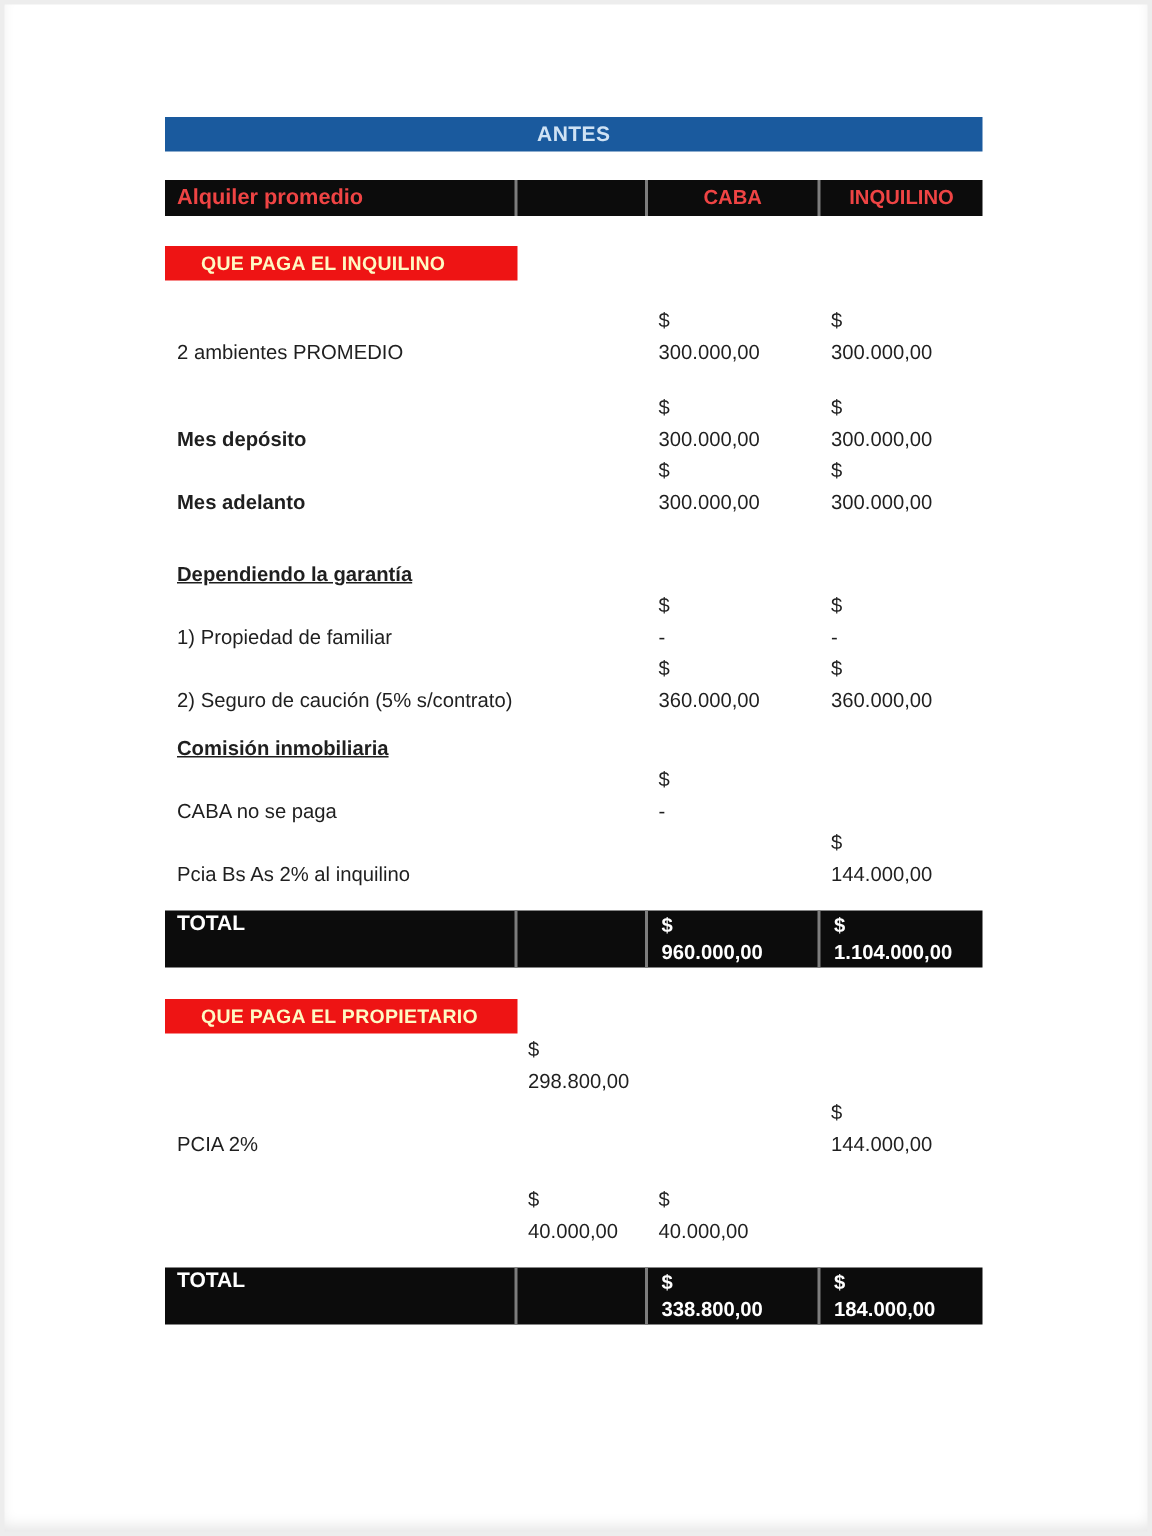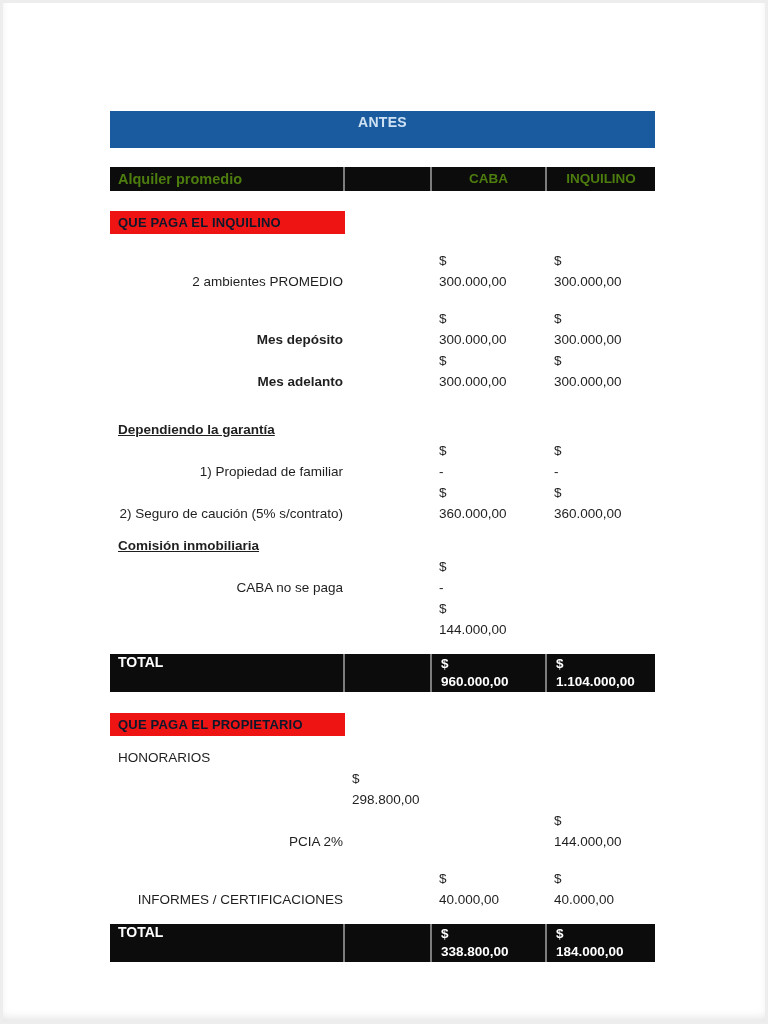--- a/index.html
+++ b/index.html
@@ -16,70 +16,68 @@
     box-shadow: inset 0 0 0 3px #ededed, inset 0 -6px 10px #e4e4e4;
     pointer-events: none;
   }
   .content {
     position: absolute;
     left: 110px; top: 78px;
     width: 545px;
   }
   
   .antes-bar {
-    height: 37px;
+    height: 23px;
     background: #1a5a9e;
     color: #cfe2f4;
     font-weight: bold;
     font-size: 14px;
     line-height: 23px;
     text-align: center;
     letter-spacing: 0.3px;
-    margin-top: 33px;
   }
   .section-bar {
     margin-top: 21px;
     width: 235px;
     height: 23px;
     background: #ee1414;
-    color: #0f172a;
+    color: #fef9c3;
     font-weight: bold;
     font-size: 13px;
     line-height: 23px;
-    padding-left: 8px;
+    padding-left: 24px;
     box-sizing: border-box;
     letter-spacing: 0.2px;
   }
   
   .grid {
     display: grid;
     grid-template-columns: 233px 87px 115px 110px;
   }
   .header-row {
     margin-top: 19px;
     background: #0c0c0c;
-    color: #4d7c0f;
+    color: #ef4444;
     height: 24px;
   }
   .header-row .cell {
     line-height: 24px;
     font-weight: bold;
     box-sizing: border-box;
   }
   .header-row .cell + .cell { border-left: 2px solid #7d7d7d; }
   .header-row .h-label { font-size: 14.5px; padding-left: 8px; }
   .header-row .h-col { font-size: 13.5px; text-align: center; }
   
   .money-row { min-height: 42px; }
   .money-row .label {
     align-self: end;
     line-height: 21px;
     padding-left: 8px;
     font-size: 13.5px;
-    text-align: right;
   }
   .money-row .label.bold { font-weight: bold; }
   .money-cell { padding-left: 9px; font-size: 13.5px; }
   .money-cell div { line-height: 21px; height: 21px; }
   .heading-row {
     font-size: 13.5px;
     line-height: 20px;
     padding-left: 8px;
   }
   .heading-row.bold { font-weight: bold; text-decoration: underline; }
@@ -198,20 +196,21 @@
       <div>$</div>
       <div>-</div>
     </div>
     <div class="money-cell">
       <div></div>
       <div></div>
     </div>
   </div>
 
   <div class="grid money-row">
+    <div class="label">Pcia Bs As 2% al inquilino</div>
     <div></div>
     <div class="money-cell">
       <div></div>
       <div></div>
     </div>
     <div class="money-cell">
       <div>$</div>
       <div>144.000,00</div>
     </div>
   </div>
@@ -224,21 +223,20 @@
       <div>960.000,00</div>
     </div>
     <div class="cell money-cell">
       <div>$</div>
       <div>1.104.000,00</div>
     </div>
   </div>
 
   <div class="section-bar">QUE PAGA EL PROPIETARIO</div>
 
-  <div class="heading-row mt26">HONORARIOS</div>
 
   <div class="grid money-row">
     <div></div>
     <div class="money-cell">
       <div>$</div>
       <div>298.800,00</div>
     </div>
     <div class="money-cell">
       <div></div>
       <div></div>
@@ -252,21 +250,20 @@
       <div></div>
       <div></div>
     </div>
     <div class="money-cell">
       <div>$</div>
       <div>144.000,00</div>
     </div>
   </div>
 
   <div class="grid money-row mt16">
-    <div class="label">INFORMES / CERTIFICACIONES</div>
     <div></div>
     <div class="money-cell">
       <div>$</div>
       <div>40.000,00</div>
     </div>
     <div class="money-cell">
       <div>$</div>
       <div>40.000,00</div>
     </div>
   </div>

